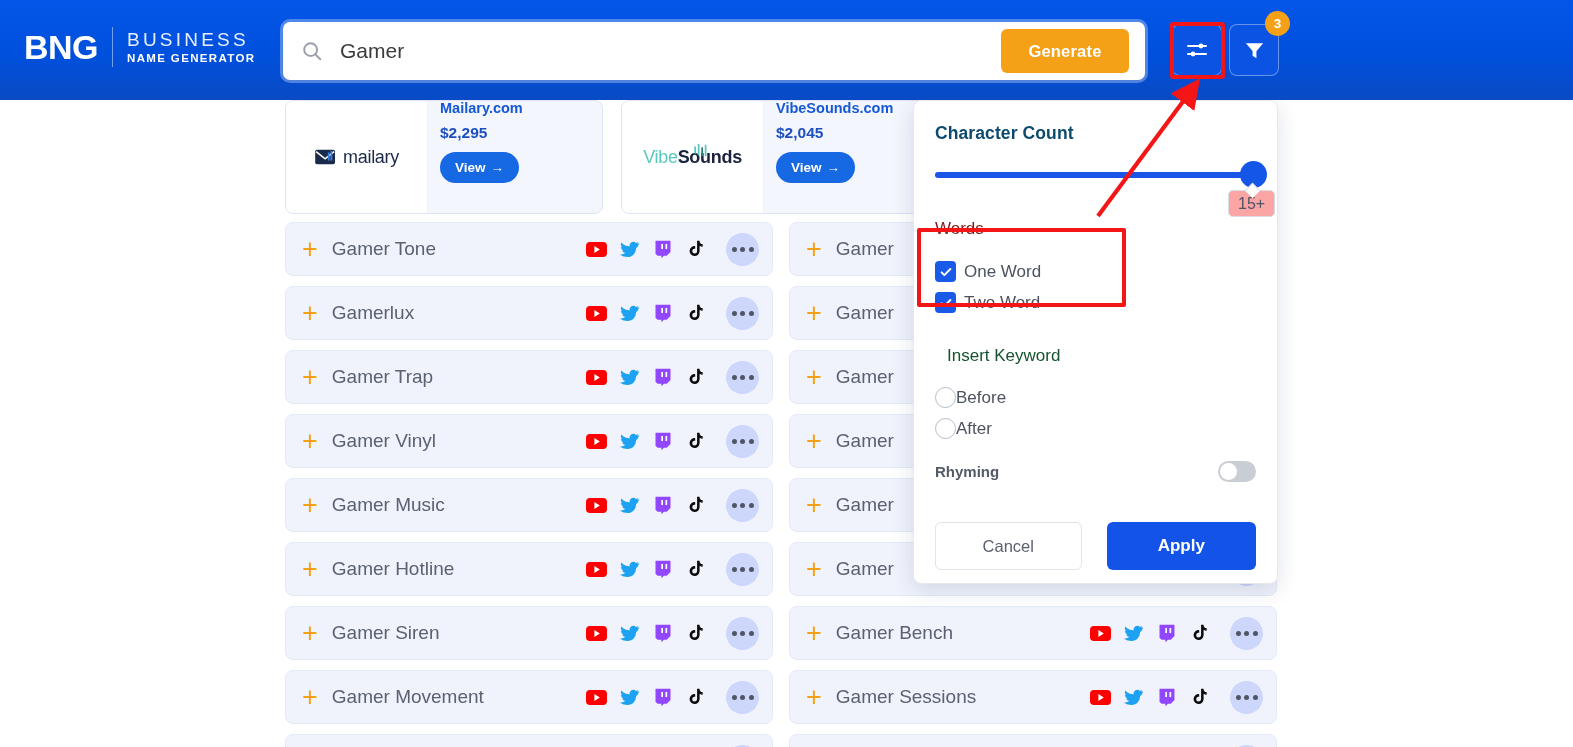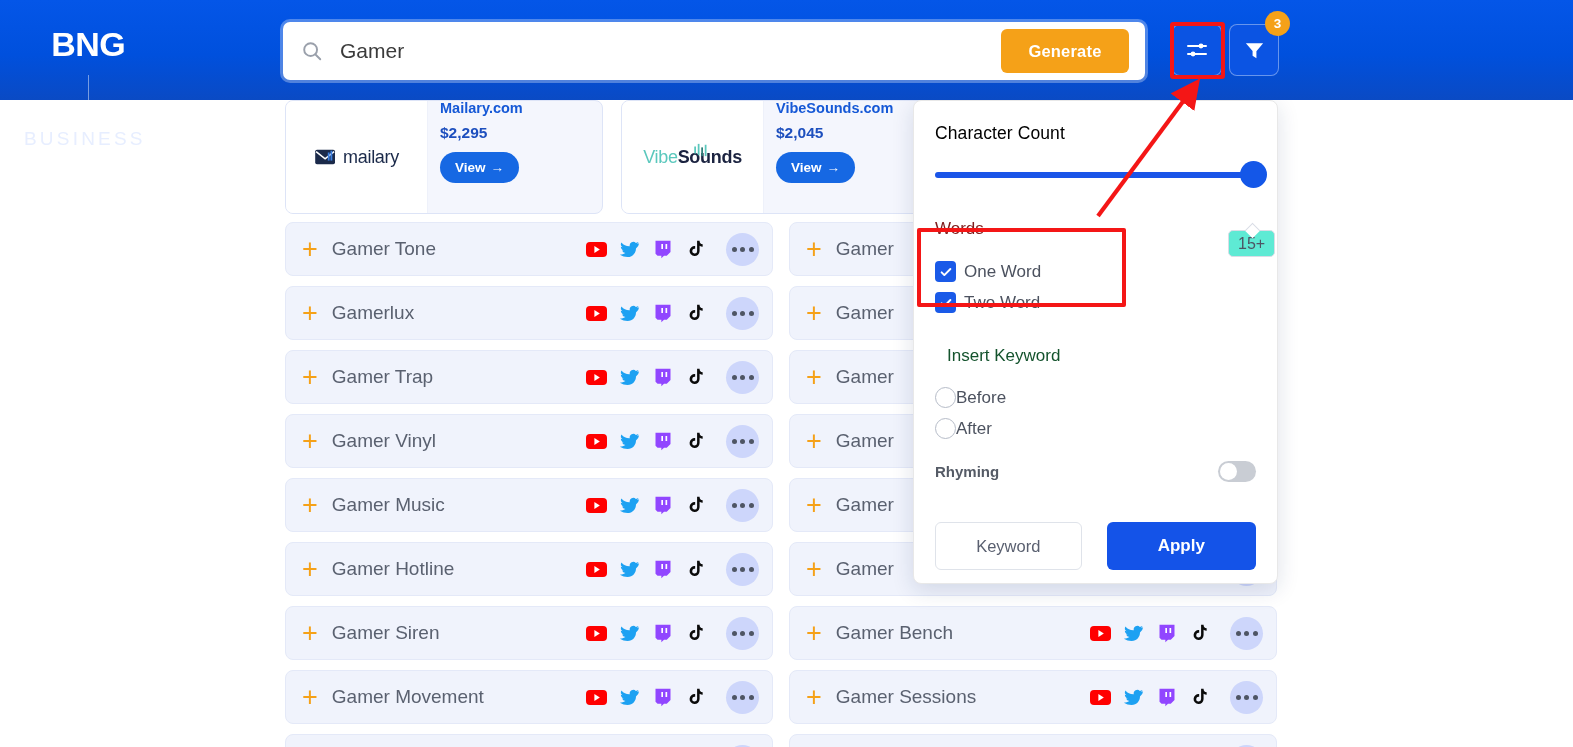--- a/index.html
+++ b/index.html
@@ -12,21 +12,21 @@
   #root { position: relative; width: 1573px; height: 747px; }
 
   
   .header {
     position: absolute; left: 0; top: 0; width: 1573px; height: 100px;
     background: linear-gradient(180deg, #0456e8 0%, #0050dd 55%, #0a4ac4 100%);
     z-index: 40;
   }
   .logo-wrap {
     position: absolute; left: 24px; top: 27px;
-    display: flex; align-items: center; gap: 14px; flex-direction: column;
+    display: flex; align-items: center; gap: 14px;
   }
   .logo-bng {
     font-family: "Liberation Sans", sans-serif;
     font-size: 34px; font-weight: 700; color: #ffffff;
     letter-spacing: -0.5px; line-height: 1;
   }
   .logo-div { width: 1px; height: 40px; background: rgba(255,255,255,0.45); }
   .logo-txt { display: flex; flex-direction: column; gap: 2px; }
   .logo-t1 {
     font-size: 19px; color: #e7eeff; letter-spacing: 3.2px;
@@ -157,39 +157,39 @@
   
   .panel {
     position: absolute; left: 913px; top: 100px;
     width: 365px; height: 484px;
     background: #ffffff; border-radius: 8px;
     border: 1px solid #e8e8e8;
     box-shadow: 0 6px 22px rgba(20,40,90,0.14);
     z-index: 30; padding: 22px 21px 0 21px;
   }
   .p-title {
-    font-size: 17.5px; font-weight: 400; color: #000000;
+    font-size: 17.5px; font-weight: 700; color: #0c4a6e;
     letter-spacing: .1px;
   }
   .slider-wrap { position: relative; margin-top: 24px; height: 14px; }
   .slider-track {
     position: absolute; left: 0; top: 4px; width: 322px; height: 6px;
     background: #1a55e8; border-radius: 3px;
   }
   .slider-thumb {
     position: absolute; left: 305px; top: -7px;
     width: 27px; height: 27px; border-radius: 50%;
     background: #1457e8; cursor: pointer;
   }
   .slider-tip {
     position: absolute; left: 293px; top: 22px;
     min-width: 45px; height: 27px; padding: 0 9px;
-    background: #5eead4; border: 1px solid #d9dde6; border-radius: 5px;
+    background: #fca5a5; border: 1px solid #d9dde6; border-radius: 5px;
     display: flex; align-items: center; justify-content: center;
-    font-size: 16px; color: #4e5564; margin-top: 40px;
+    font-size: 16px; color: #4e5564;
   }
   .slider-tip:before {
     content: ""; position: absolute; left: 18px; top: -6px;
     width: 10px; height: 10px; background: #ffffff;
     border-left: 1px solid #d9dde6; border-top: 1px solid #d9dde6;
     transform: rotate(45deg);
   }
   .p-sub {
     font-size: 17px; color: #7f1d1d; font-weight: 400;
     margin-top: 37px;
@@ -953,21 +953,21 @@
     </div>
 
     <div class="rhy-row">
       <span class="rhy-lbl">Rhyming</span>
       <span class="toggle">
         <span class="toggle-knob"></span>
       </span>
     </div>
 
     <div class="p-actions">
-      <button class="cancel-btn">Keyword</button>
+      <button class="cancel-btn">Cancel</button>
       <button class="apply-btn">Apply</button>
     </div>
   </div>
 
   <div class="hl-settings"></div>
   <div class="hl-words"></div>
 
   <svg class="arrow-svg">
     <defs>
       <marker id="ah" markerWidth="7" markerHeight="7" refX="5.4" refY="3.5" orient="auto">

